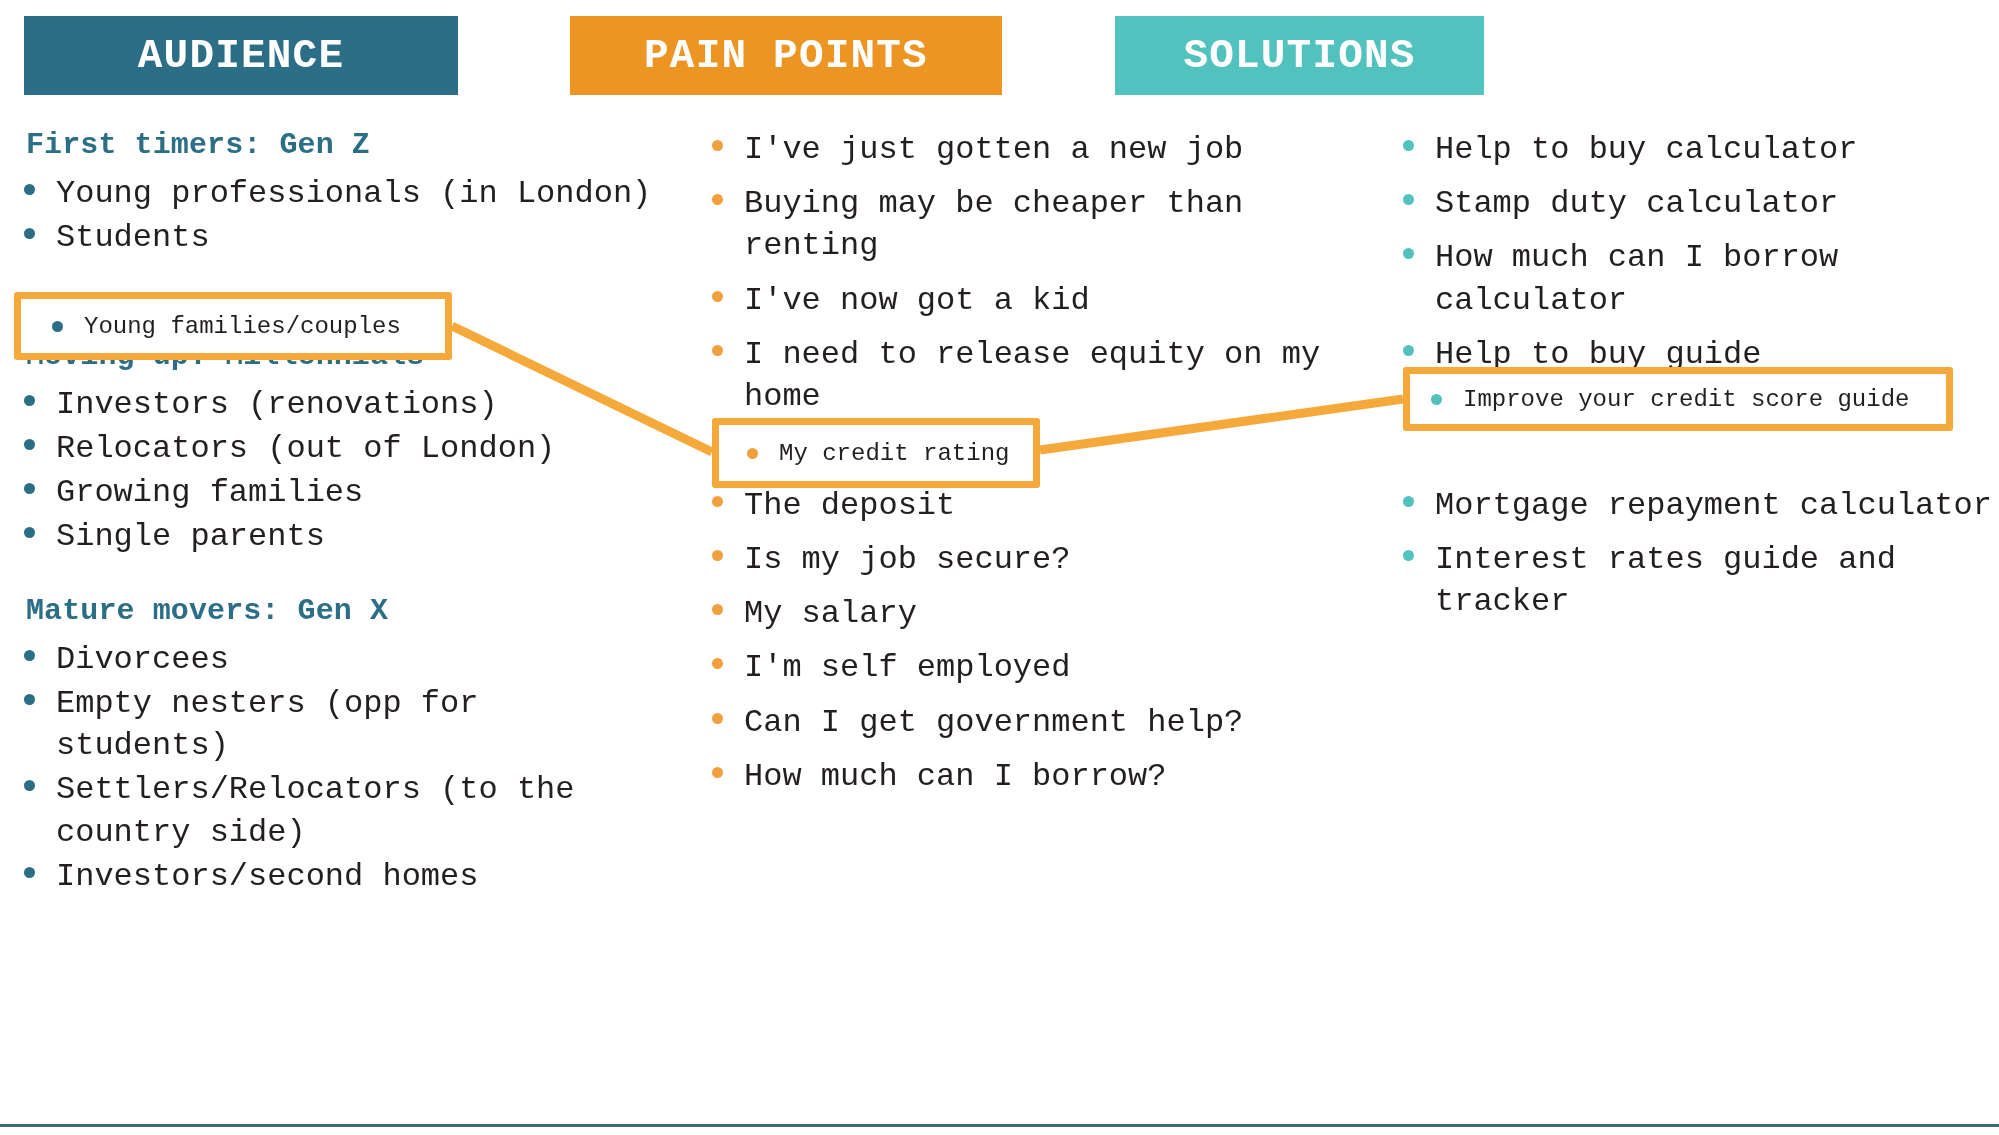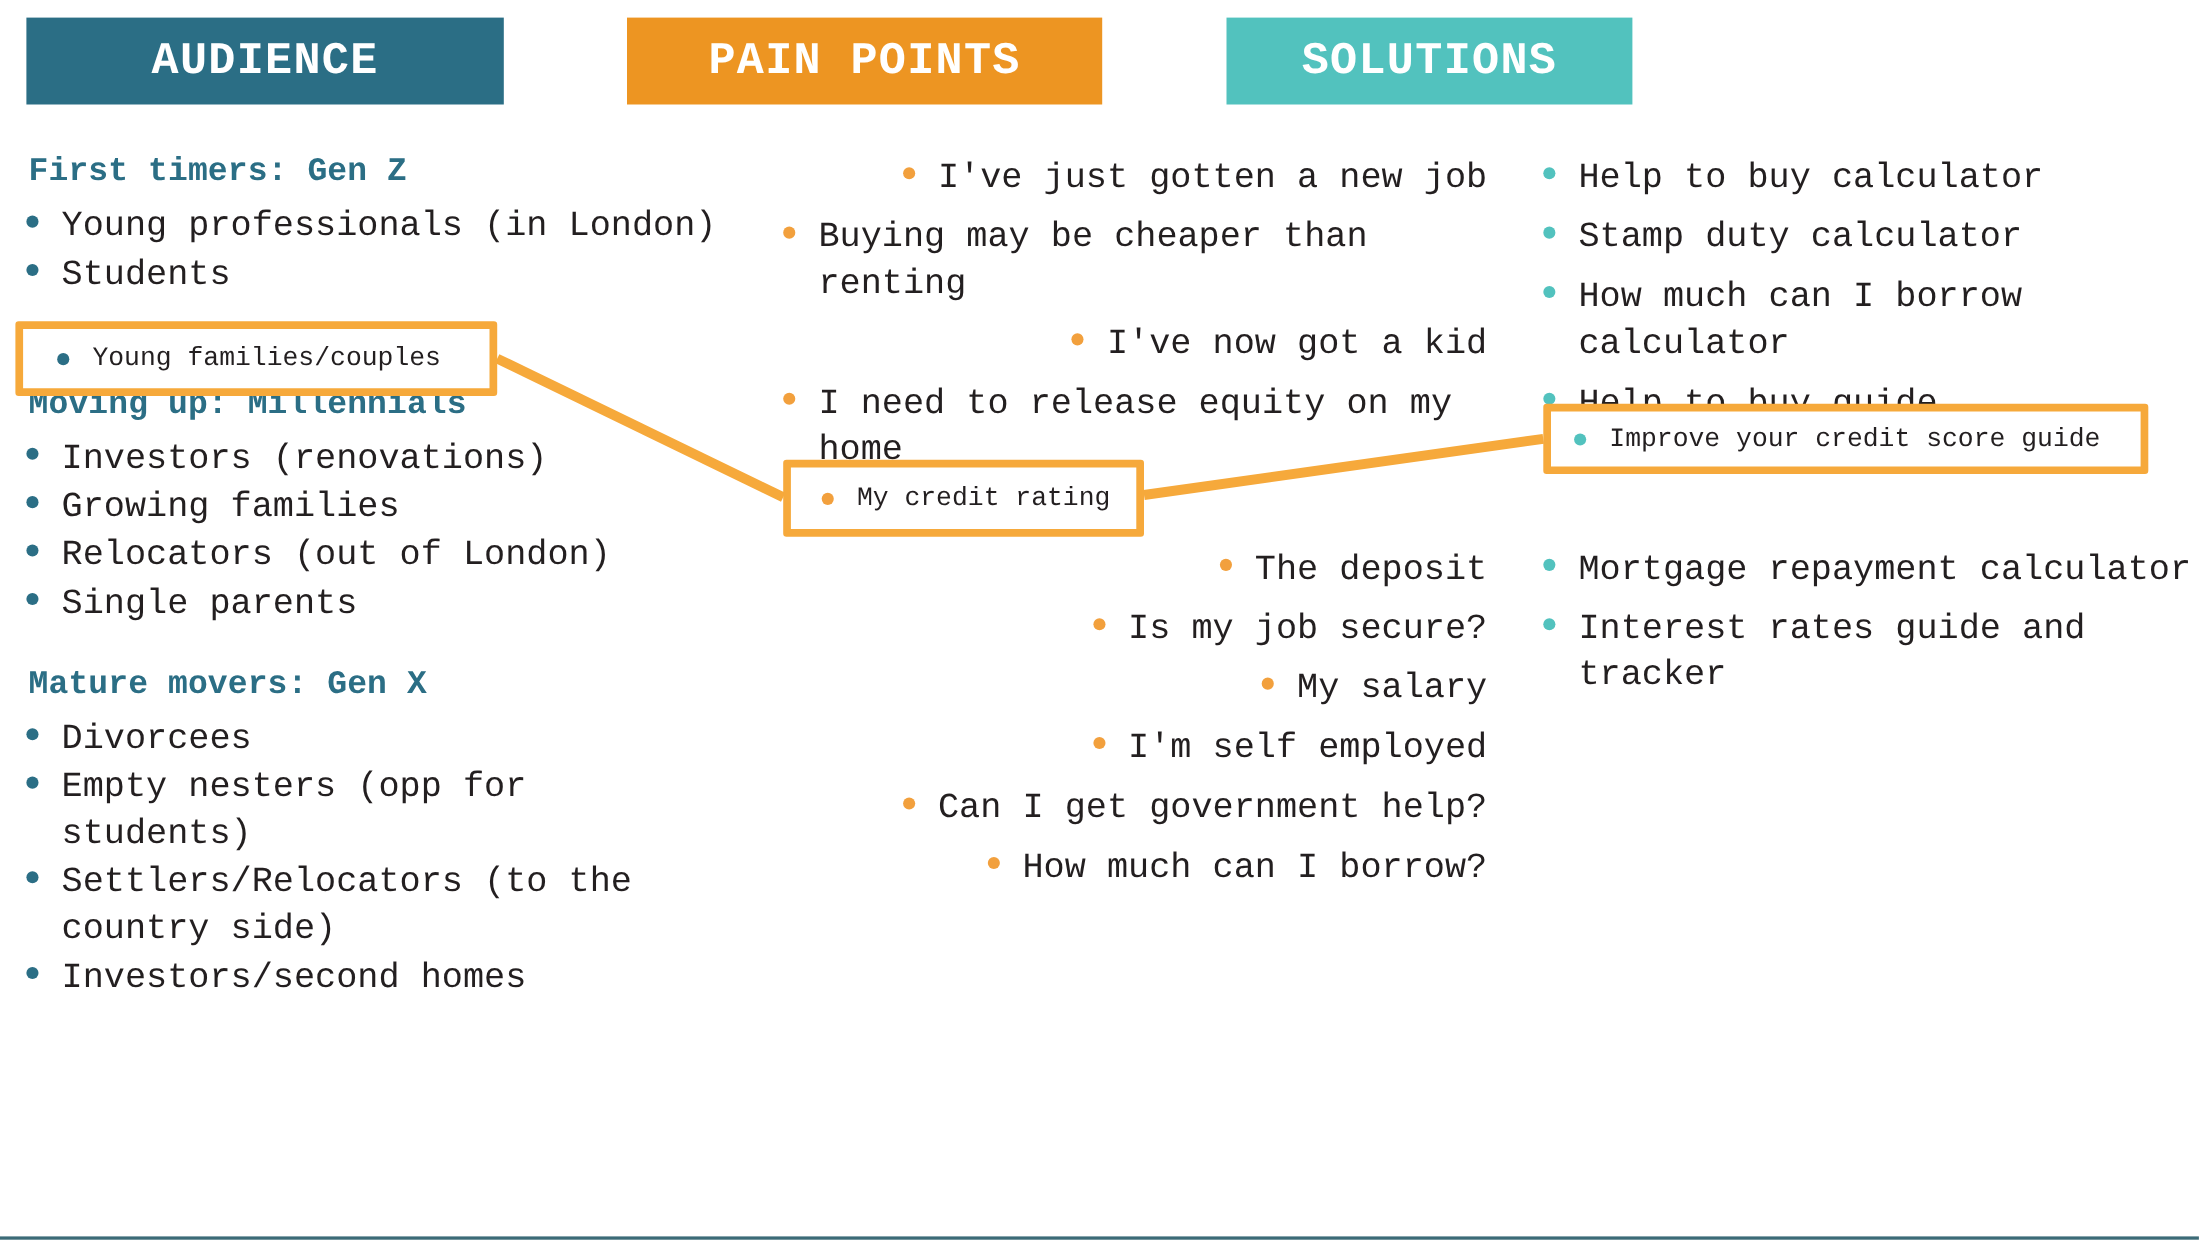--- a/index.html
+++ b/index.html
@@ -36,21 +36,21 @@
     color: #ffffff;
     font-size: 41px;
     font-weight: bold;
     letter-spacing: 1.2px;
   }
   #hdr-audience   { left: 24px;   top: 16px; width: 434px; background: #2b6e85; }
   #hdr-painpoints { left: 570px;  top: 16px; width: 432px; background: #ed9522; }
   #hdr-solutions  { left: 1115px; top: 16px; width: 369px; background: #52c2be; }
 
   
-  .column { position: absolute; top: 140px; }
+  .column { position: absolute; top: 128px; }
   #col-audience   { left: 24px;   width: 640px; }
   #col-painpoints { left: 712px;  width: 640px; }
   #col-solutions  { left: 1403px; width: 596px; }
 
   .group { margin-bottom: 34px; }
   .group:last-child { margin-bottom: 0; }
 
   .group-title {
     color: #2b6e85;
     font-size: 30px;
@@ -77,21 +77,21 @@
     margin-right: 21px;
     position: relative;
     top: -7px;
   }
   .dot.teal-dark { background: #2b6e85; }
   .dot.orange    { background: #f2a03d; }
   .dot.teal      { background: #52c2be; }
 
   
   #col-audience   li.bullet { margin-bottom: 0px; }
-  #col-painpoints li.bullet { margin-bottom: 10px; justify-content: flex-end; }
+  #col-painpoints li.bullet { margin-bottom: 10px; }
   #col-solutions  li.bullet { margin-bottom: 10px; }
 
   
   .callout {
     position: absolute;
     border: 7px solid #f6a93b;
     background: #ffffff;
     border-radius: 3px;
     z-index: 4;
   }
@@ -178,25 +178,25 @@
 
     <div class="group">
       <div class="group-title">Moving up: Millennials</div>
       <ul class="bullets">
         <li class="bullet">
           <span class="dot teal-dark"></span>
           <span>Investors (renovations)</span>
         </li>
         <li class="bullet">
           <span class="dot teal-dark"></span>
+          <span>Relocators (out of London)</span>
+        </li>
+        <li class="bullet">
+          <span class="dot teal-dark"></span>
           <span>Growing families</span>
-        </li>
-        <li class="bullet">
-          <span class="dot teal-dark"></span>
-          <span>Relocators (out of London)</span>
         </li>
         <li class="bullet">
           <span class="dot teal-dark"></span>
           <span>Single parents</span>
         </li>
       </ul>
     </div>
 
     <div class="group">
       <div class="group-title">Mature movers: Gen X</div>

